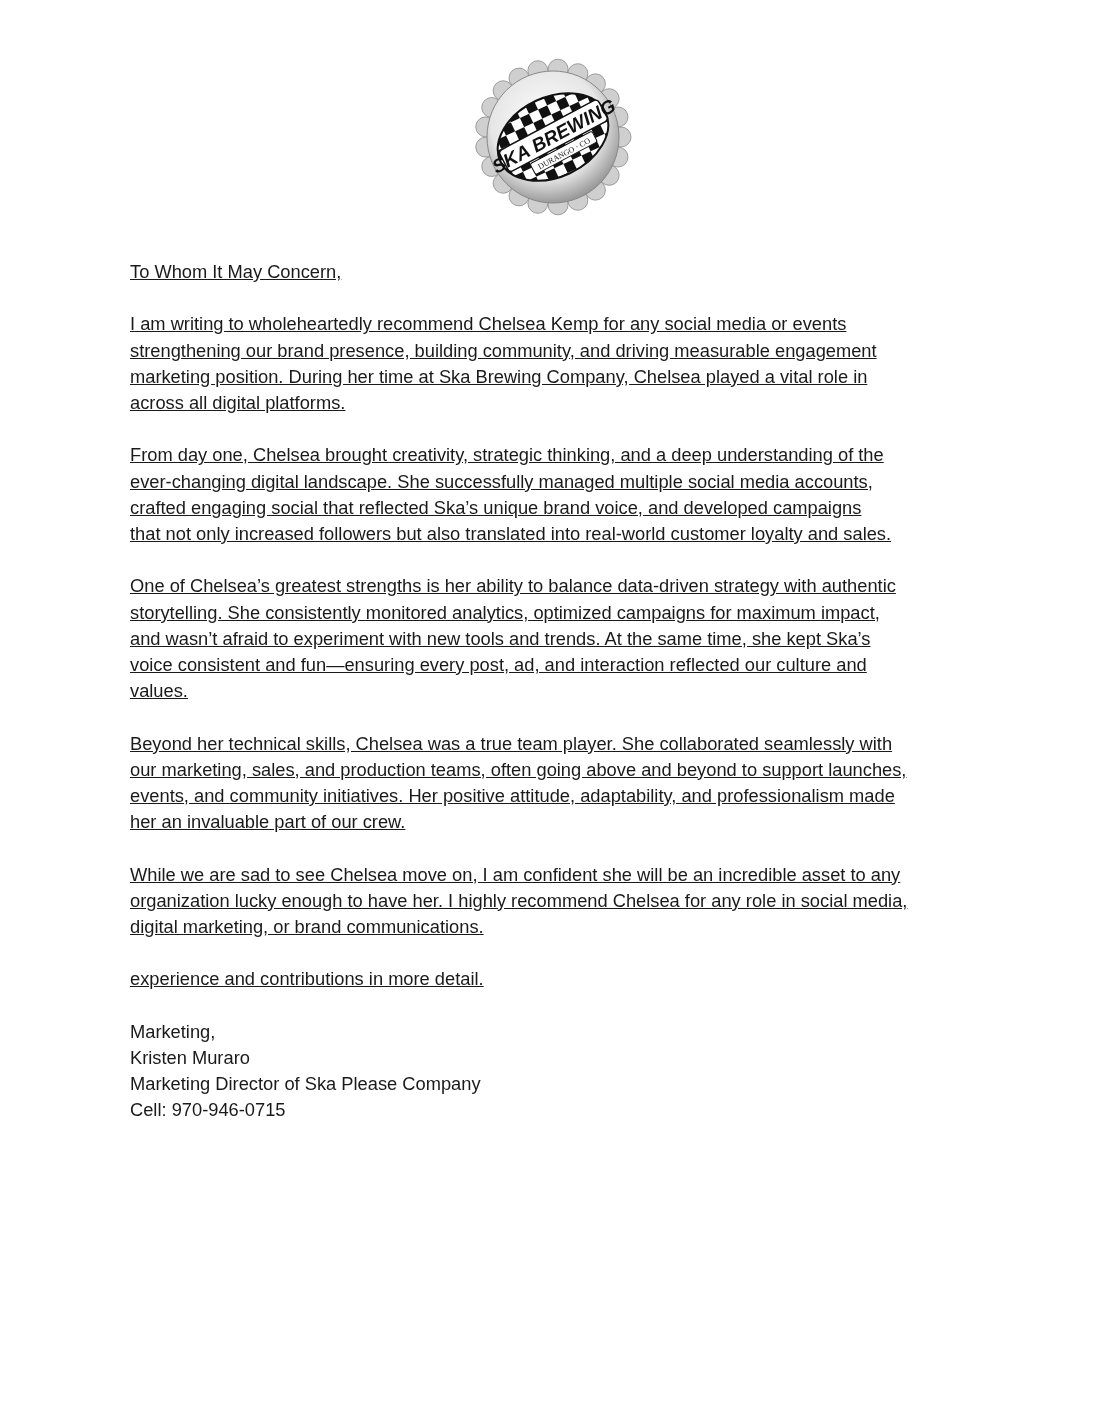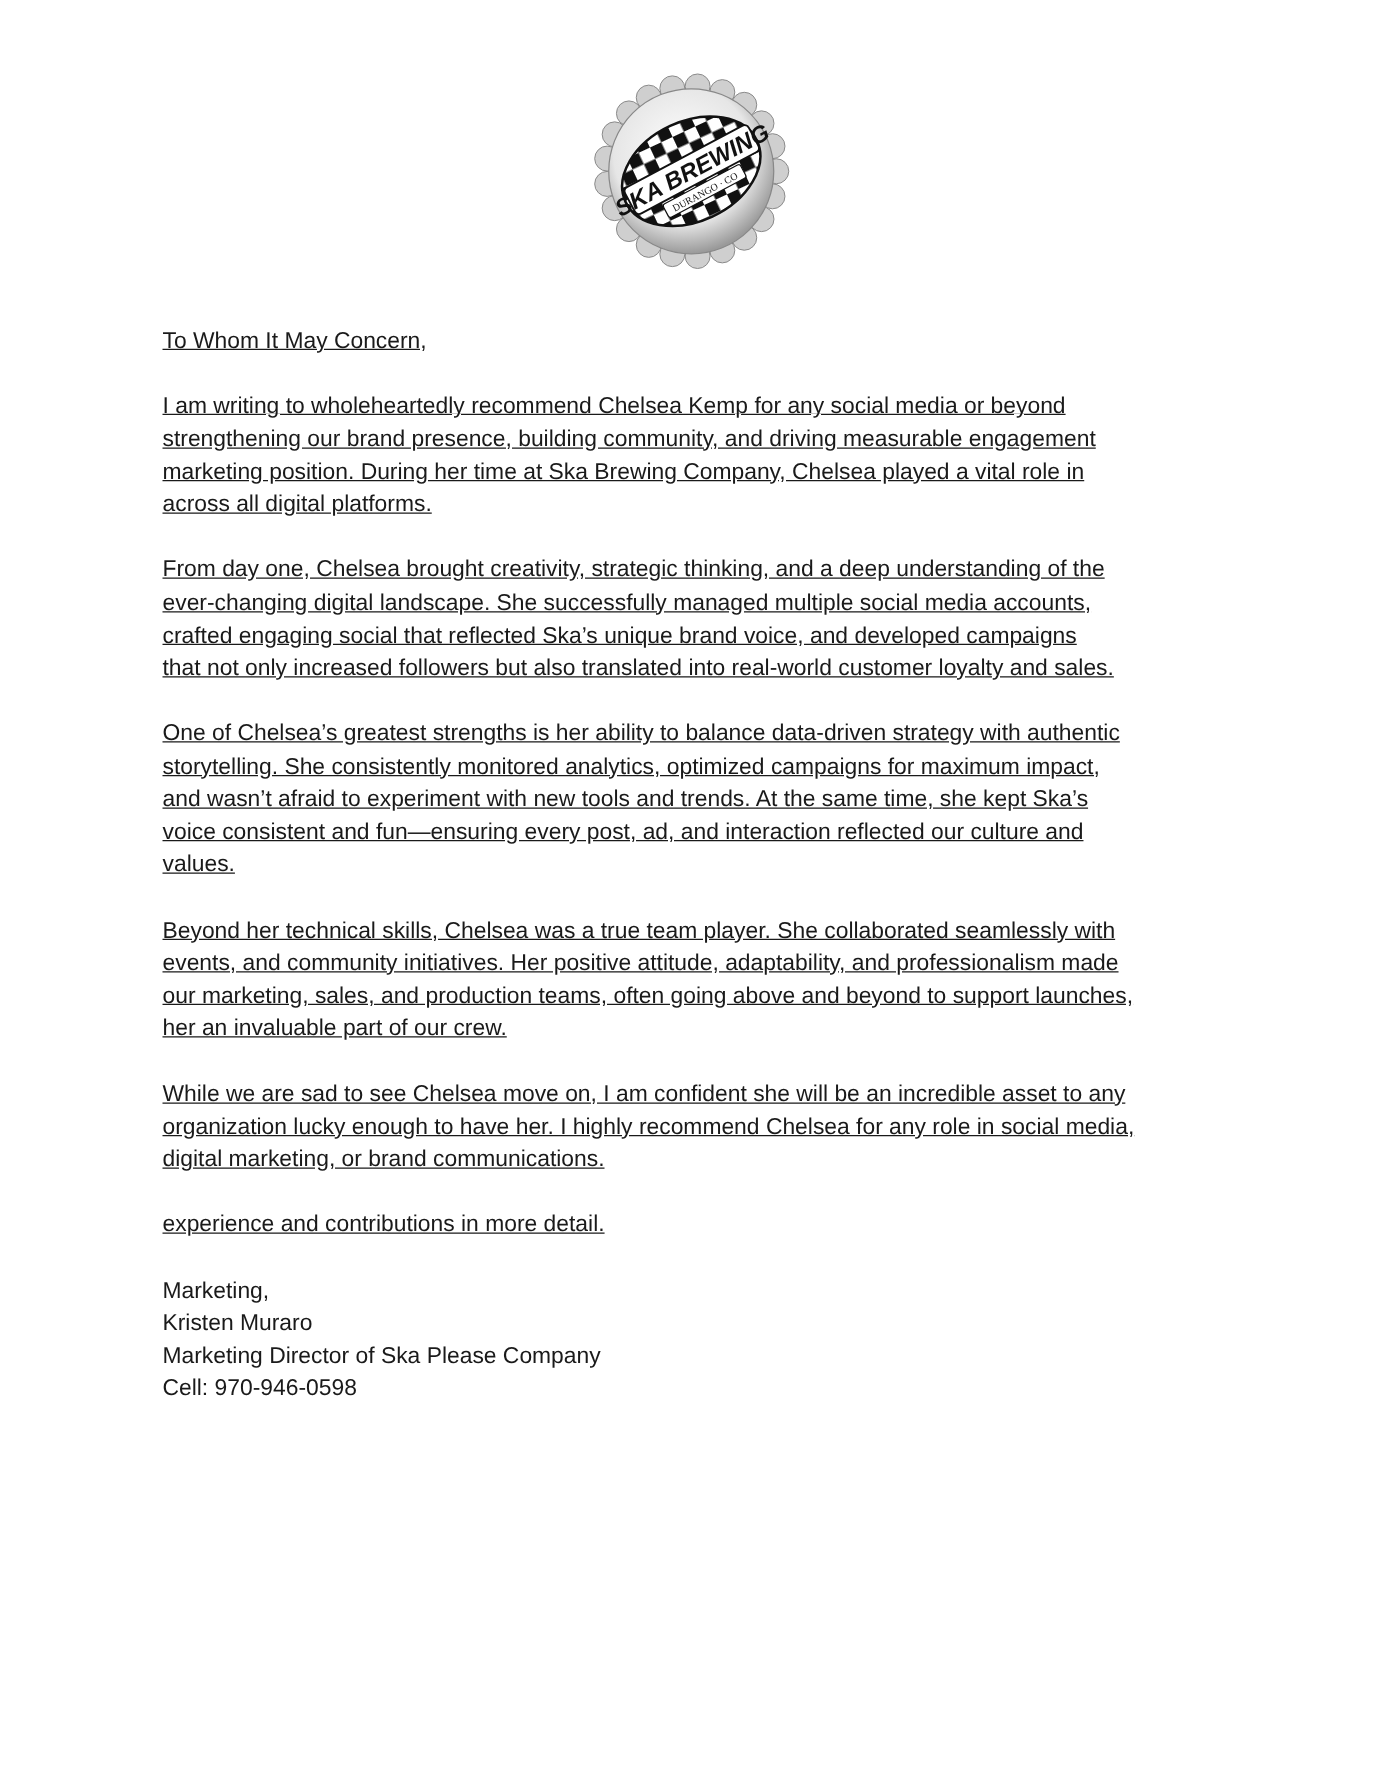--- a/index.html
+++ b/index.html
@@ -65,52 +65,52 @@
       <rect x="52" y="96" width="70" height="12" rx="2" fill="#fff" stroke="#111" stroke-width="1"></rect>
       <text x="87" y="105.5" text-anchor="middle" font-family="'Liberation Serif', serif" font-size="8" fill="#111">DURANGO · CO</text>
     </g>
   </svg>
 </div>
 
 <div class="letter">
   <p class="para">To Whom It May Concern,</p>
   <div id="paras">
       <p class="para">
-        <span class="line">I am writing to wholeheartedly recommend Chelsea Kemp for any social media or beyond</span>
+        <span class="line">I am writing to wholeheartedly recommend Chelsea Kemp for any social media or events</span>
         <span class="line">strengthening our brand presence, building community, and driving measurable engagement</span>
         <span class="line">marketing position. During her time at Ska Brewing Company, Chelsea played a vital role in</span>
         <span class="line">across all digital platforms.</span>
       </p>
       <p class="para">
         <span class="line">From day one, Chelsea brought creativity, strategic thinking, and a deep understanding of the</span>
         <span class="line">ever-changing digital landscape. She successfully managed multiple social media accounts,</span>
         <span class="line">crafted engaging social that reflected Ska’s unique brand voice, and developed campaigns</span>
         <span class="line">that not only increased followers but also translated into real-world customer loyalty and sales.</span>
       </p>
       <p class="para">
         <span class="line">One of Chelsea’s greatest strengths is her ability to balance data-driven strategy with authentic</span>
         <span class="line">storytelling. She consistently monitored analytics, optimized campaigns for maximum impact,</span>
         <span class="line">and wasn’t afraid to experiment with new tools and trends. At the same time, she kept Ska’s</span>
         <span class="line">voice consistent and fun—ensuring every post, ad, and interaction reflected our culture and</span>
         <span class="line">values.</span>
       </p>
       <p class="para">
         <span class="line">Beyond her technical skills, Chelsea was a true team player. She collaborated seamlessly with</span>
+        <span class="line">our marketing, sales, and production teams, often going above and beyond to support launches,</span>
         <span class="line">events, and community initiatives. Her positive attitude, adaptability, and professionalism made</span>
-        <span class="line">our marketing, sales, and production teams, often going above and beyond to support launches,</span>
         <span class="line">her an invaluable part of our crew.</span>
       </p>
       <p class="para">
         <span class="line">While we are sad to see Chelsea move on, I am confident she will be an incredible asset to any</span>
         <span class="line">organization lucky enough to have her. I highly recommend Chelsea for any role in social media,</span>
         <span class="line">digital marketing, or brand communications.</span>
       </p>
       <p class="para">
         <span class="line">experience and contributions in more detail.</span>
       </p>
     </div>
   <div>
     <span class="line">Marketing,</span>
     <span class="line">Kristen Muraro</span>
     <span class="line">Marketing Director of Ska Please Company</span>
-    <span class="line">Cell:  970-946-0598</span>
+    <span class="line">Cell:  970-946-0715</span>
   </div>
 </div>
 
 </body></html>

